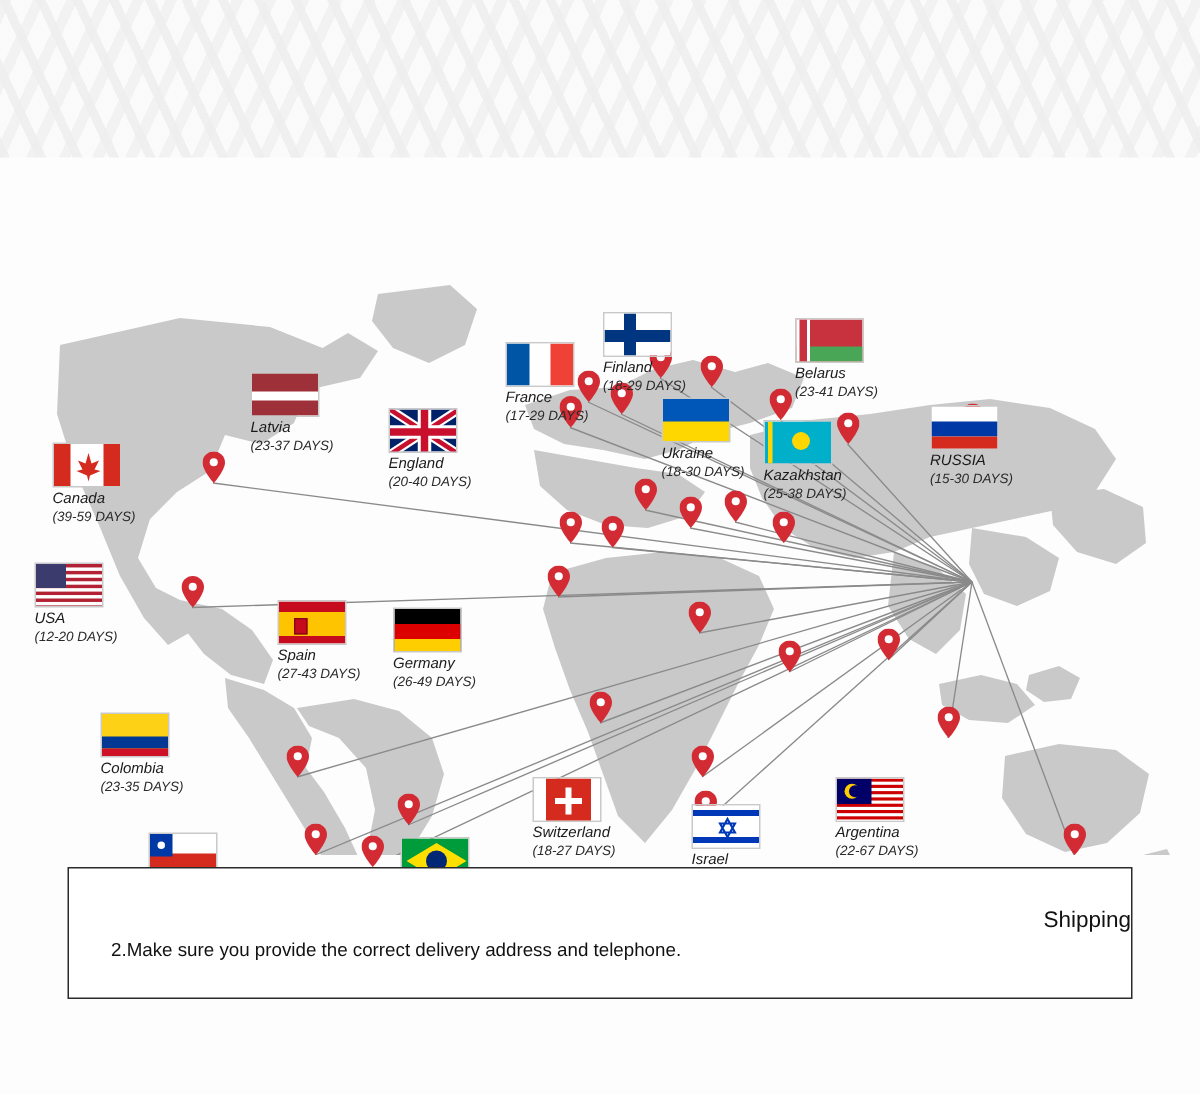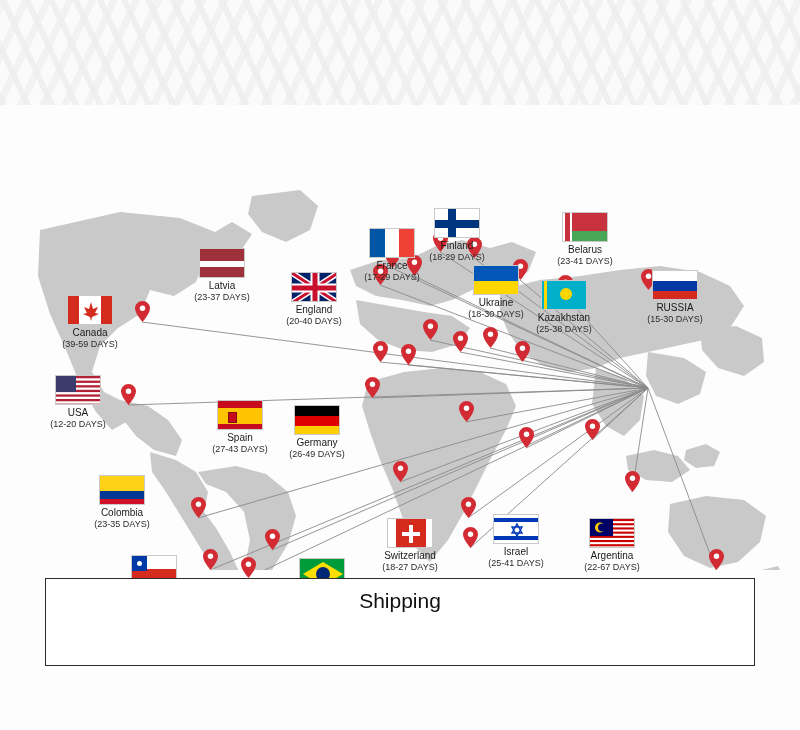--- a/index.html
+++ b/index.html
@@ -65,22 +65,23 @@
     position: absolute;
     left: 0;
     top: 0;
   }
 
   
   .loc {
     position: absolute;
     width: 110px;
     margin-left: -55px;
-    text-align: center;
+    text-align: left;
     line-height: 1.15;
+    font-style: italic;
   }
   .flag {
     width: 46px;
     height: 30px;
     display: inline-block;
     border: 1px solid #c9c9c9;
     box-sizing: border-box;
     position: relative;
     overflow: hidden;
     vertical-align: middle;
@@ -111,24 +112,24 @@
     position: absolute;
     left: 45px;
     top: 578px;
     width: 710px;
     height: 88px;
     border: 1px solid #2b2b2b;
     box-sizing: border-box;
     background: #ffffff;
   }
   .note-title {
-    text-align: center;
-    font-size: 21px;
+    text-align: right;
+    font-size: 15px;
     color: #111111;
-    margin-top: 10px;
+    margin-top: 26px;
   }
   .note-line {
     font-size: 12.5px;
     color: #111111;
     margin: 7px 0 0 28px;
   }
   .note-line:last-child { margin-top: 4px; }
 
   
   .stripe-h { position:absolute; left:0; right:0; }
@@ -350,21 +351,21 @@
                 <rect y="18.4" width="46" height="2.3"></rect>
                 <rect y="23" width="46" height="2.3"></rect>
                 <rect y="27.6" width="46" height="2.3"></rect>
               </g>
               <rect width="20" height="16" fill="#3c3b6e"></rect>
             </svg></div><div class="name">USA</div><div class="days">(12-20 DAYS)</div></div>
         <div class="loc" style="left: 240px; top: 300px;"><div class="flag"><div style="position:absolute;inset:0;background:#c60b1e"></div><div class="stripe-h" style="top:7px;height:16px;background:#ffc400"></div><div style="position:absolute;left:10px;top:11px;width:7px;height:9px;background:#c60b1e;border:1px solid #8a0a14"></div></div><div class="name">Spain</div><div class="days">(27-43 DAYS)</div></div>
         <div class="loc" style="left: 317px; top: 305px;"><div class="flag"><div style="position:absolute;inset:0;background:#000000"></div><div class="stripe-h" style="top:10px;height:10px;background:#dd0000"></div><div class="stripe-h" style="top:20px;height:10px;background:#ffce00"></div></div><div class="name">Germany</div><div class="days">(26-49 DAYS)</div></div>
         <div class="loc" style="left: 122px; top: 375px;"><div class="flag"><div style="position:absolute;inset:0;background:#fcd116"></div><div class="stripe-h" style="top:15px;height:7.5px;background:#003893"></div><div class="stripe-h" style="top:22.5px;height:7.5px;background:#ce1126"></div></div><div class="name">Colombia</div><div class="days">(23-35 DAYS)</div></div>
         <div class="loc" style="left: 410px; top: 418px;"><div class="flag"><div style="position:absolute;inset:0;background:#ffffff"></div><div style="position:absolute;left:8px;top:0;width:30px;height:30px;background:#d52b1e"></div><div style="position:absolute;left:21px;top:6px;width:4px;height:18px;background:#ffffff"></div><div style="position:absolute;left:14px;top:13px;width:18px;height:4px;background:#ffffff"></div></div><div class="name">Switzerland</div><div class="days">(18-27 DAYS)</div></div>
-        <div class="loc" style="left: 516px; top: 414px;"><div class="flag"><div style="position:absolute;inset:0;background:#ffffff"></div><div class="stripe-h" style="top:3px;height:4px;background:#0038b8"></div><div class="stripe-h" style="bottom:3px;height:4px;background:#0038b8"></div><svg width="46" height="30" style="position:absolute;left:0;top:0">
+        <div class="loc" style="left: 516px; top: 436px;"><div class="flag"><div style="position:absolute;inset:0;background:#ffffff"></div><div class="stripe-h" style="top:3px;height:4px;background:#0038b8"></div><div class="stripe-h" style="bottom:3px;height:4px;background:#0038b8"></div><svg width="46" height="30" style="position:absolute;left:0;top:0">
               <path d="M23,9 L28,18 L18,18 Z M23,21 L18,12 L28,12 Z" fill="none" stroke="#0038b8" stroke-width="1.4"></path>
             </svg></div><div class="name">Israel</div><div class="days">(25-41 DAYS)</div></div>
         <div class="loc" style="left: 612px; top: 418px;"><div class="flag"><svg width="46" height="30" style="position:absolute;left:0;top:0">
               <rect width="46" height="30" fill="#ffffff"></rect>
               <g fill="#cc0001">
                 <rect y="0" width="46" height="2.1"></rect>
                 <rect y="4.2" width="46" height="2.1"></rect>
                 <rect y="8.4" width="46" height="2.1"></rect>
                 <rect y="12.6" width="46" height="2.1"></rect>
                 <rect y="16.8" width="46" height="2.1"></rect>
@@ -390,15 +391,16 @@
               <circle cx="33" cy="9" r="1.6" fill="#ffffff"></circle>
               <circle cx="37" cy="18" r="1.6" fill="#ffffff"></circle>
               <circle cx="30" cy="22" r="1.6" fill="#ffffff"></circle>
               <circle cx="39" cy="25" r="1.3" fill="#ffffff"></circle>
             </svg></div><div class="name">Australia</div><div class="days">(24-49 DAYS)</div></div>
       </div>
   </div>
 
   <div class="note-box">
     <div class="note-title">Shipping</div>
+    <div class="note-line">2.Make sure you provide the correct delivery address and telephone.</div>
   </div>
 
 </div>
 
 </body></html>

